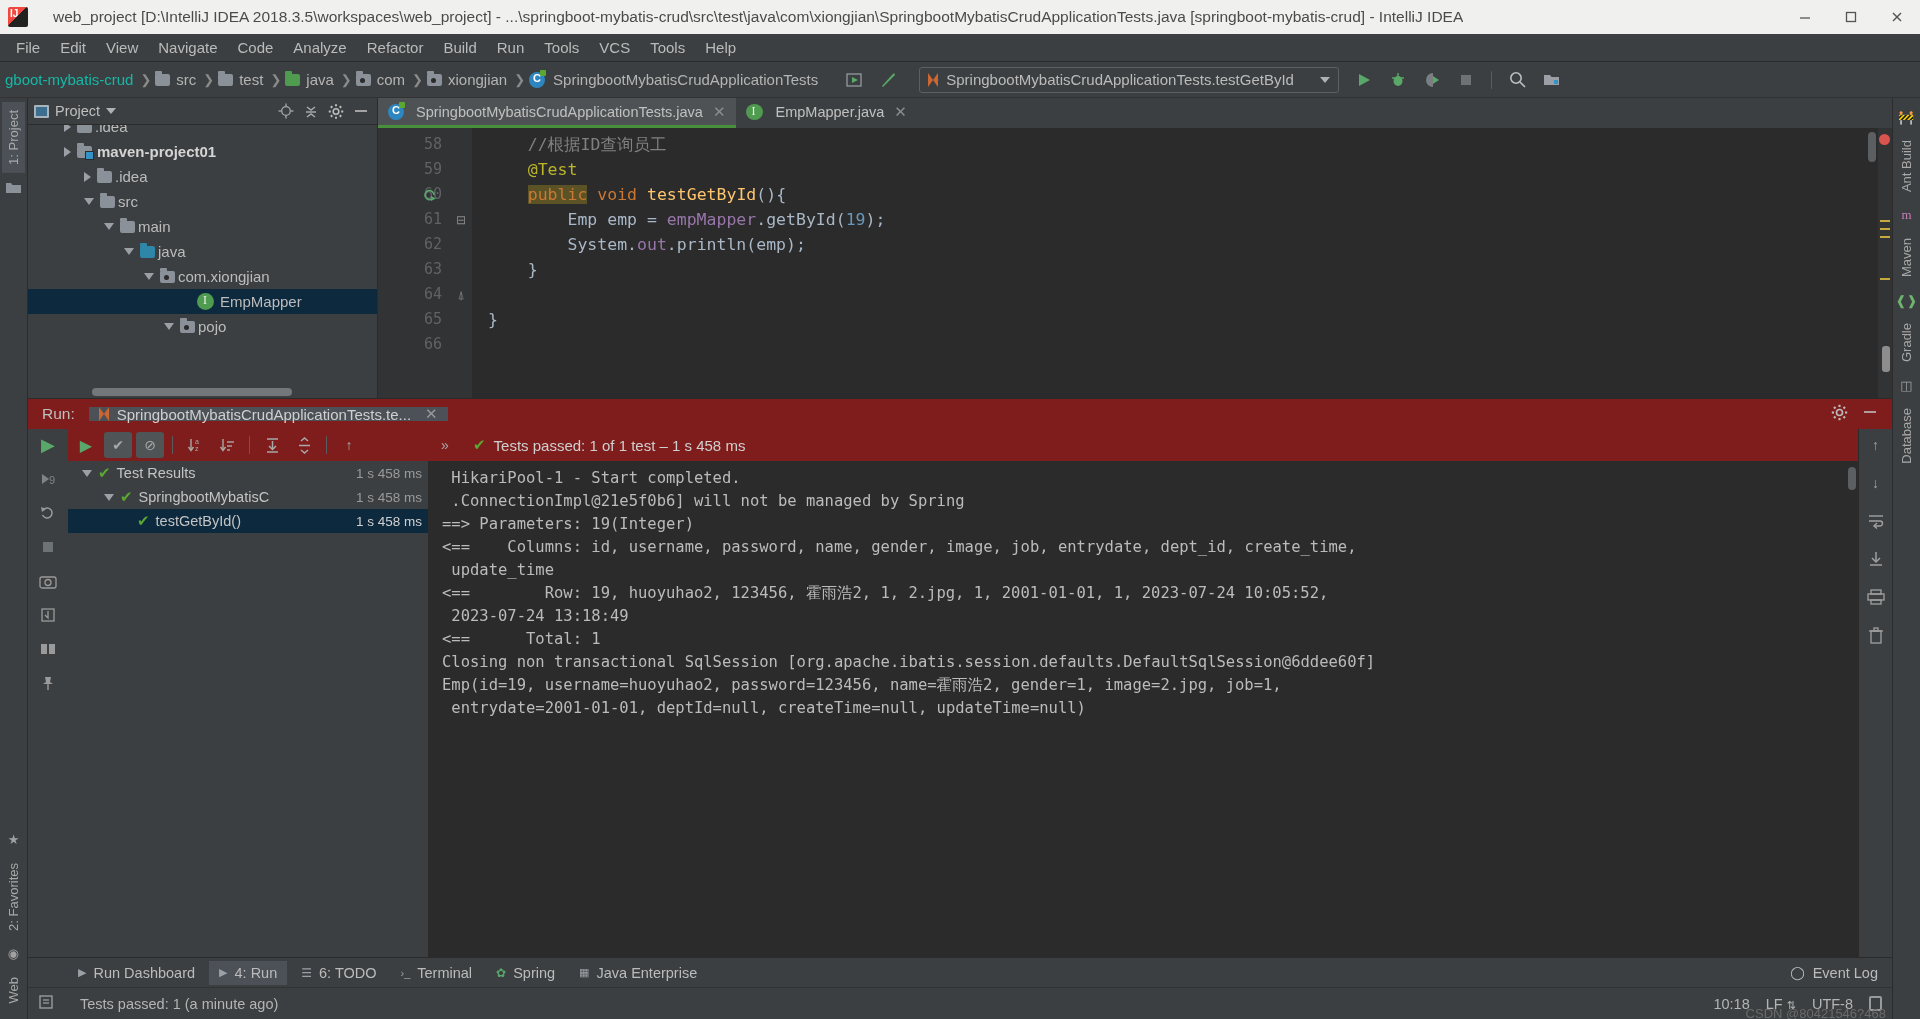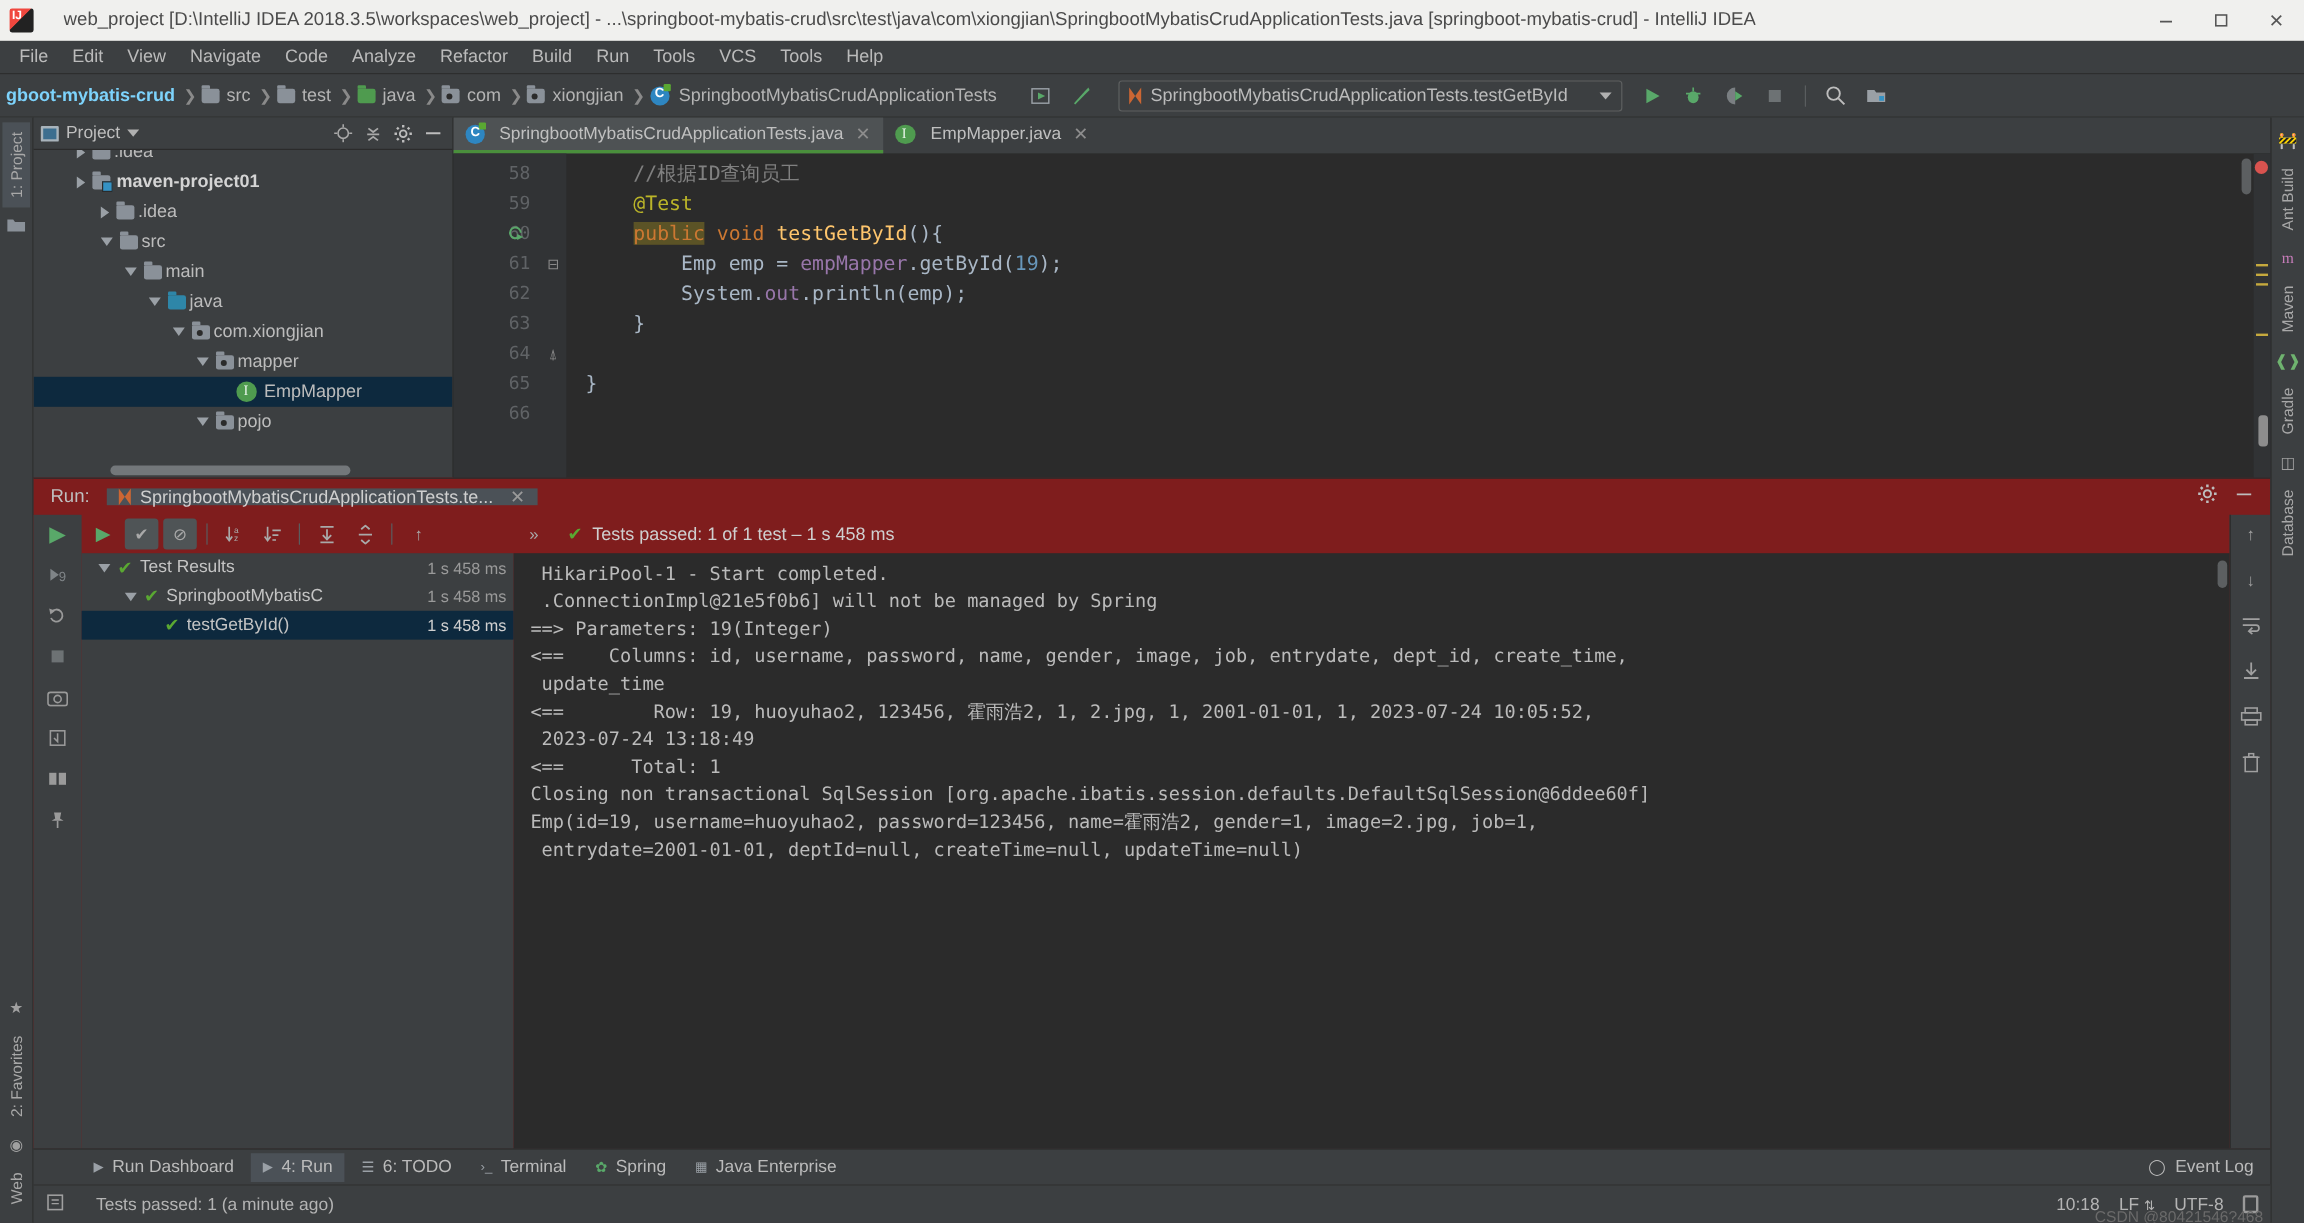--- a/index.html
+++ b/index.html
@@ -41,21 +41,21 @@
     color: #bbbbbb; font-size: 15px; padding: 3px 10px; white-space: nowrap;
   }
 
   
   .navbar {
     height: 36px; background: #3c3f41; display: flex; align-items: center;
     flex: 0 0 36px; padding-left: 2px; border-bottom: 1px solid #323232;
   }
   .crumb { display: flex; align-items: center; color: #b4b4b4; font-size: 15px; white-space: nowrap; }
   .crumb .lbl { padding: 0 3px; }
-  .crumb.bold .lbl { font-weight: bold; color: #7dd3fc; }
+  .crumb.bold .lbl { font-weight: normal; color: #14b8a6; }
   .sep { color: #8a8a8a; margin: 0 4px; font-size: 13px; }
   .folder-ico { width: 15px; height: 12px; border-radius: 1px 2px 2px 2px; display:inline-block; position: relative; margin-right: 3px; }
   .folder-ico::before { content:""; position:absolute; top:-3px; left:0; width:7px; height:3px; border-radius:1px 1px 0 0; background: inherit; }
   .fo-gray { background:#8a9199; }
   .fo-green { background:#4f9b4f; }
   .fo-pkg { background:#8a9199; }
   .fo-pkg::after { content:""; position:absolute; top:4px; left:4px; width:5px; height:5px; border-radius:50%; background:#2b2b2b; }
   .cls-ico { width:16px;height:16px;border-radius:50%;background:#2e86c1;display:inline-block;position:relative;margin-right:5px; }
   .cls-ico::after{content:"C";position:absolute;left:4px;top:0px;font-size:11px;color:#fff;font-weight:bold;}
   .cls-ico::before{content:"";position:absolute;right:-1px;top:-2px;width:6px;height:6px;background:#5aa832;border-radius:1px;}
@@ -408,26 +408,20 @@
                 <span style="width:96px;flex:0 0 auto"></span>
                 <span class="arrow down"></span>
                 <span class="folder-ico" style="background:#2e86a8"></span>
                 <span>java</span>
               </div>
               <div class="trow">
                 <span style="width:116px;flex:0 0 auto"></span>
                 <span class="arrow down"></span>
                 <span class="folder-ico fo-pkg"></span>
                 <span>com.xiongjian</span>
-              </div>
-              <div class="trow">
-                <span style="width:136px;flex:0 0 auto"></span>
-                <span class="arrow down"></span>
-                <span class="folder-ico fo-pkg"></span>
-                <span>mapper</span>
               </div>
               <div class="trow sel">
                 <span style="width:156px;flex:0 0 auto"></span>
                 <span class="arrow none"></span>
                 <span class="iface-ico"></span>
                 <span>EmpMapper</span>
               </div>
               <div class="trow">
                 <span style="width:136px;flex:0 0 auto"></span>
                 <span class="arrow down"></span>

